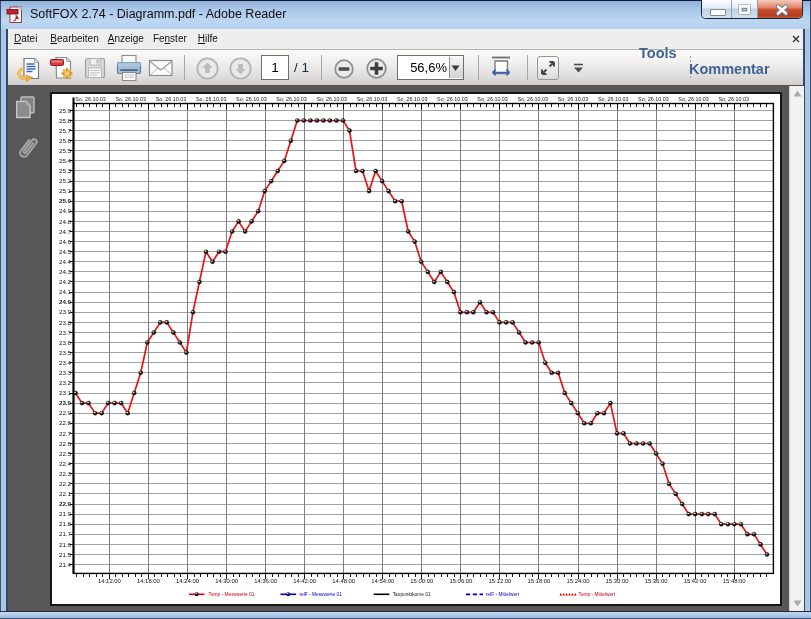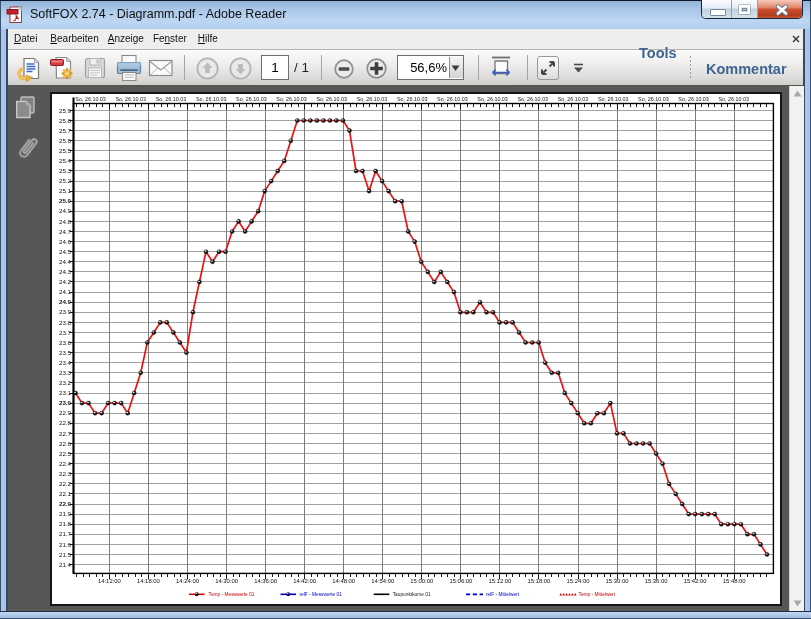--- a/index.html
+++ b/index.html
@@ -137,21 +137,21 @@
 background:linear-gradient(180deg,#fdfdfd,#dcdcdc);box-sizing:border-box;"></div>
 <svg class="abs" style="left:539px;top:59px;" width="18" height="18" viewBox="0 0 18 18">
 <path d="M10.5 7.5L15 3M15 3h-4.5M15 3v4.5M7.5 10.5L3 15M3 15h4.5M3 15v-4.5" stroke="#474747" stroke-width="2" fill="none"></path>
 </svg>
 <svg class="abs" style="left:572px;top:63px;" width="13" height="11" viewBox="0 0 13 11">
 <path d="M2 1.5h9" stroke="#4a4a4a" stroke-width="1.6"></path>
 <path d="M2 4.5h9L6.5 9.5z" fill="#4a4a4a"></path>
 </svg>
 <div class="abs" style="left:639px;top:45px;font-size:14.5px;font-weight:bold;color:#3e6493;">Tools</div>
 <div class="abs" style="left:690px;top:56px;width:1px;height:24px;background:repeating-linear-gradient(180deg,#9a9a9a 0 2px,transparent 2px 4px);"></div>
-<div class="abs" style="left:706px;top:61px;font-size:14.5px;font-weight:bold;color:#3e6493;">Kommentar</div>
+<div class="abs" style="left:689px;top:61px;font-size:14.5px;font-weight:bold;color:#3e6493;">Kommentar</div>
 
 <div class="abs" style="left:8px;top:86px;width:795px;height:526px;background:#575757;"></div>
 <div class="abs" style="left:0;top:611px;width:811px;height:1px;background:#1e2d44;"></div>
 <div class="abs" style="left:0;top:612px;width:811px;height:6px;background:linear-gradient(180deg,#c3daf2,#9cbbdd);"></div>
 
 <svg class="abs" style="left:10px;top:92px;" width="38" height="80" viewBox="0 0 38 80">
   <rect x="11" y="5" width="13" height="16" rx="1" fill="#828282" stroke="#bcbcbc" stroke-width="1.4"></rect>
   <path d="M6.7 9.5h9.3l4 4v12H6.7z" fill="#8b8b8b" stroke="#c6c6c6" stroke-width="1.4"></path>
   <path d="M16 9.5l4 4h-4z" fill="#a8a8a8"></path>
   <g transform="rotate(38 17 57)">

